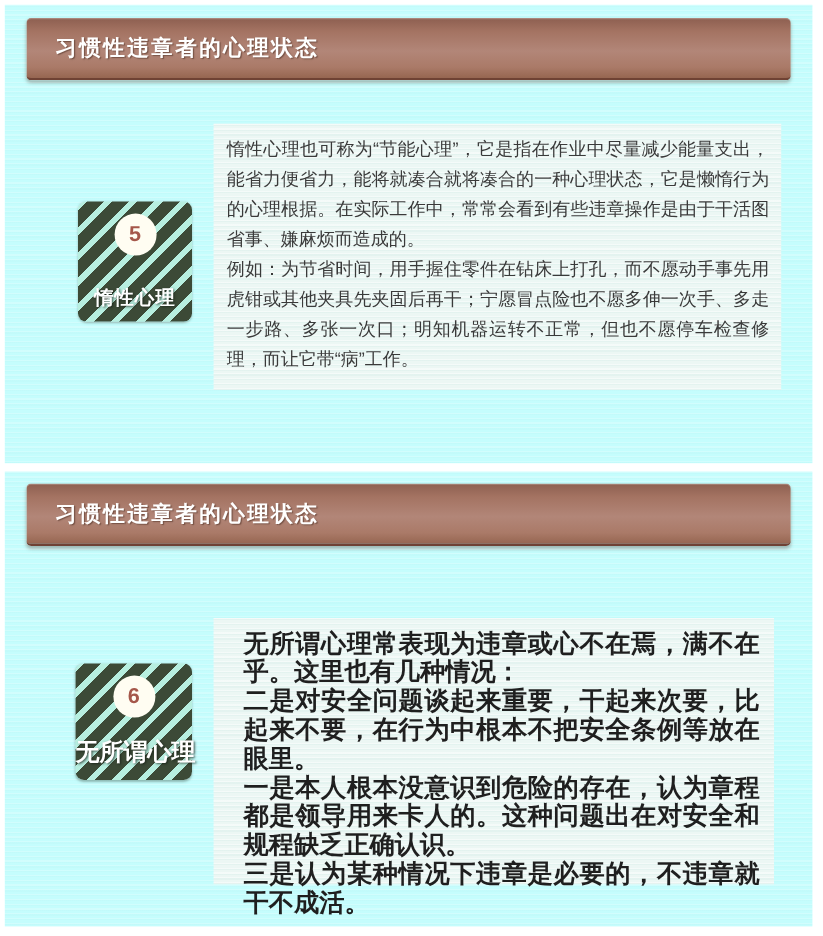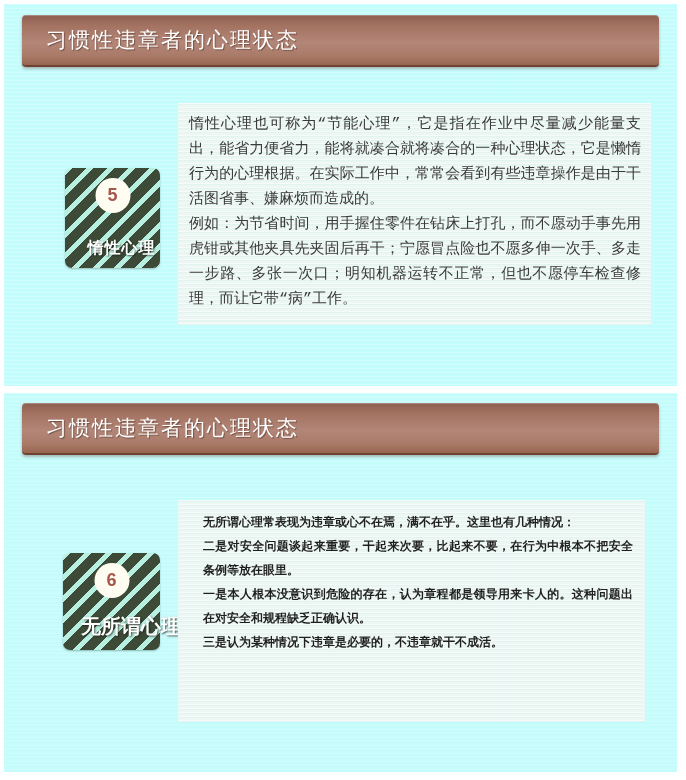--- a/index.html
+++ b/index.html
@@ -27,48 +27,47 @@
     border-radius: 4px;
     background: linear-gradient(180deg, #8d5f50 0%, #a47362 22%, #b28678 55%, #aa7a68 82%, #966651 100%);
     border-bottom: 2px solid #6f4234;
     box-shadow: 0 2px 3px rgba(90,60,50,0.35), inset 0 1px 0 rgba(255,255,255,0.25);
     display: flex; align-items: center;
   }
   .slide-1 .title-bar { top: 11px; }
   .slide-2 .title-bar { top: 10px; }
   .title-text {
     font-family: "DejaVu Serif", "Liberation Serif", serif;
-    font-weight: normal;
-    font-size: 21px;
+    font-weight: bold;
+    font-size: 18px;
     letter-spacing: 2px;
     color: #ffffff;
     padding-left: 24px;
     text-shadow: 1px 1px 1px rgba(70,40,30,0.55);
     white-space: nowrap;
   }
 
   .text-panel {
     position: absolute;
     background-color: #ecf7f4;
     background-image: repeating-linear-gradient(180deg,
         rgba(255,255,255,0.45) 0 1px, rgba(190,225,220,0.18) 1px 2px, rgba(255,255,255,0) 2px 4px);
     color: #3a3a3a;
   }
   .slide-1 .text-panel {
     left: 174px; top: 99px; width: 473px; height: 222px;
     padding: 9px 10px 8px 11px;
     font-size: 15px; line-height: 25px;
     font-weight: 500;
     text-align: justify;
-    font-family: Liberation Mono, monospace;
   }
   .slide-2 .text-panel {
-    left: 174px; top: 107px; width: 467px; height: 222px;
+    left: 174px; top: 122px; width: 467px; height: 222px;
     padding: 10px 12px 10px 25px;
-    font-size: 12px; line-height: 24px;
+    font-size: 21px; line-height: 24px;
     font-weight: 700;
     color: #1f1f1f;
     text-align: justify;
   }
   .text-panel p { margin: 0; }
   .text-panel p.spaced { margin-top: 24px; }
 
   .badge {
     position: absolute;
     background: repeating-linear-gradient(135deg,
@@ -97,21 +96,20 @@
   .badge-label {
     position: absolute;
     left: 0; right: 0; bottom: 9px;
     text-align: center;
     color: #ffffff;
     font-weight: bold;
     font-size: 16px;
     letter-spacing: 1px;
     text-shadow: 1px 1px 2px rgba(20,30,20,0.75);
     white-space: nowrap;
-    padding-left: 18px;
   }
   .slide-2 .badge-label { font-size: 20px; letter-spacing: 0; bottom: 10px; }
 </style>
 </head>
 <body>
 
 <section class="slide slide-1">
   <div class="title-bar">
     <span class="title-text">习惯性违章者的心理状态</span>
   </div>

